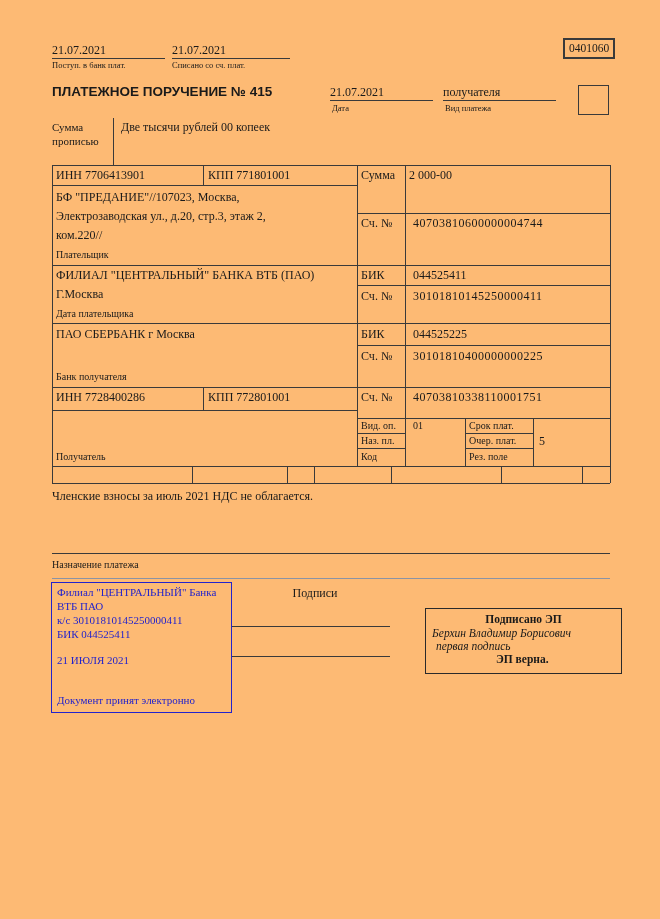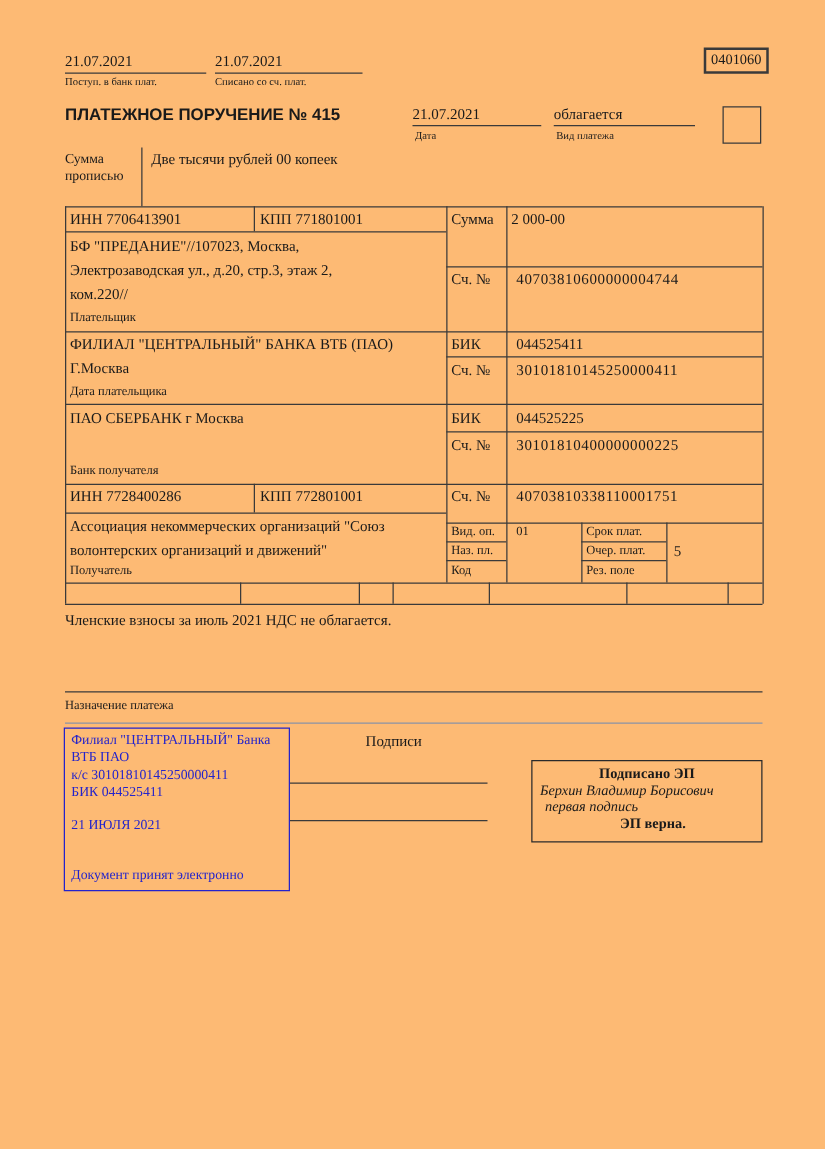--- a/index.html
+++ b/index.html
@@ -14,21 +14,21 @@
   .small-label{font-size:8.5px;white-space:nowrap;}
   .mid-label{font-size:10px;white-space:nowrap;}
   .val{font-size:12px;white-space:nowrap;}
   .wrap{font-size:12px;line-height:19px;}
   .uline{border-bottom:1px solid #3a3a3a;}
   .title{font-family:"Liberation Sans", sans-serif;font-size:13.5px;font-weight:bold;white-space:nowrap;}
   .codebox{border:2px solid #3a3a3a;text-align:center;font-size:11.5px;line-height:17px;}
   .emptybox{border:1px solid #3a3a3a;}
   .bluebox{border:1px solid #2323cc;color:#2323cc;}
   .bluebox div{position:absolute;left:5px;font-size:11px;white-space:nowrap;}
-  .stampbox{border:1.5px solid #2a2a2a;}
+  .stampbox{border:1.5px solid #2a2a2a;padding-left:12px;}
   .stampbox div{position:absolute;font-size:11.5px;white-space:nowrap;}
   .b{font-weight:bold;}
   .i{font-style:italic;}
   .ctr{text-align:center;}
 </style>
 </head>
 <body>
 
 <div class="doc">
 
@@ -45,21 +45,21 @@
   <div class="abs codebox" style="left:563px;top:38px;width:48px;height:17px;">0401060</div>
 
   <div class="abs title" style="left:52px;top:84px;">ПЛАТЕЖНОЕ ПОРУЧЕНИЕ № 415</div>
 
   <div class="abs uline" style="left:330px;top:82px;width:103px;">
     <span class="val">21.07.2021</span>
   </div>
   <div class="abs small-label" style="left:332px;top:103px;">Дата</div>
 
   <div class="abs uline" style="left:443px;top:82px;width:113px;">
-    <span class="val">облагается</span>
+    <span class="val">получателя</span>
   </div>
   <div class="abs small-label" style="left:445px;top:103px;">Вид платежа</div>
 
   <div class="abs emptybox" style="left:578px;top:85px;width:29px;height:28px;"></div>
 
   <div class="abs mid-label" style="left:52px;top:121px;font-size:11px;">Сумма</div>
   <div class="abs mid-label" style="left:52px;top:135px;font-size:11px;">прописью</div>
   <div class="vl" style="left:113px;top:118px;height:47px;"></div>
   <div class="abs val" style="left:121px;top:120px;">Две тысячи рублей 00 копеек</div>
 
@@ -120,21 +120,20 @@
   <div class="abs val" style="left:361px;top:327px;">БИК</div>
   <div class="abs val" style="left:413px;top:327px;">044525225</div>
   <div class="abs val" style="left:361px;top:349px;">Сч. №</div>
   <div class="abs val" style="left:413px;top:349px;letter-spacing:0.5px;">30101810400000000225</div>
 
   <div class="abs val" style="left:56px;top:390px;">ИНН 7728400286</div>
   <div class="abs val" style="left:208px;top:390px;">КПП 772801001</div>
   <div class="abs val" style="left:361px;top:390px;">Сч. №</div>
   <div class="abs val" style="left:413px;top:390px;letter-spacing:0.5px;">40703810338110001751</div>
 
-  <div class="abs wrap" style="left:56px;top:412px;width:285px;">Ассоциация некоммерческих организаций "Союз волонтерских организаций и движений"</div>
   <div class="abs mid-label" style="left:56px;top:451px;">Получатель</div>
 
   <div class="abs mid-label" style="left:361px;top:420px;">Вид. оп.</div>
   <div class="abs mid-label" style="left:413px;top:420px;">01</div>
   <div class="abs mid-label" style="left:361px;top:435px;">Наз. пл.</div>
   <div class="abs mid-label" style="left:361px;top:451px;">Код</div>
   <div class="abs mid-label" style="left:469px;top:420px;">Срок плат.</div>
   <div class="abs mid-label" style="left:469px;top:435px;">Очер. плат.</div>
   <div class="abs val" style="left:539px;top:434px;">5</div>
   <div class="abs mid-label" style="left:469px;top:451px;">Рез. поле</div>

